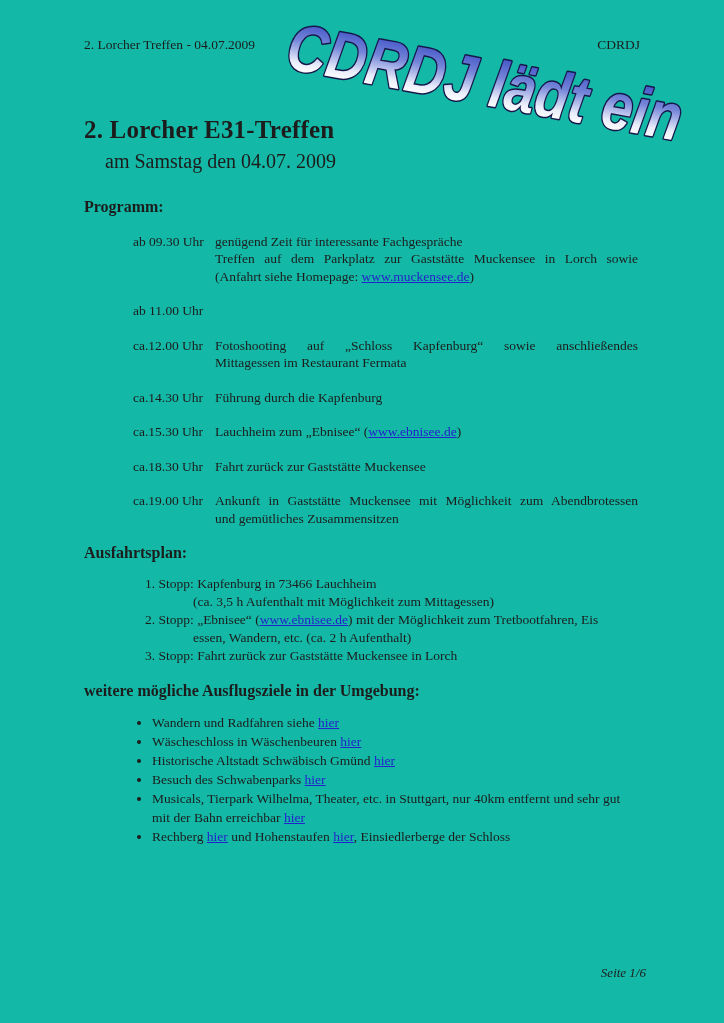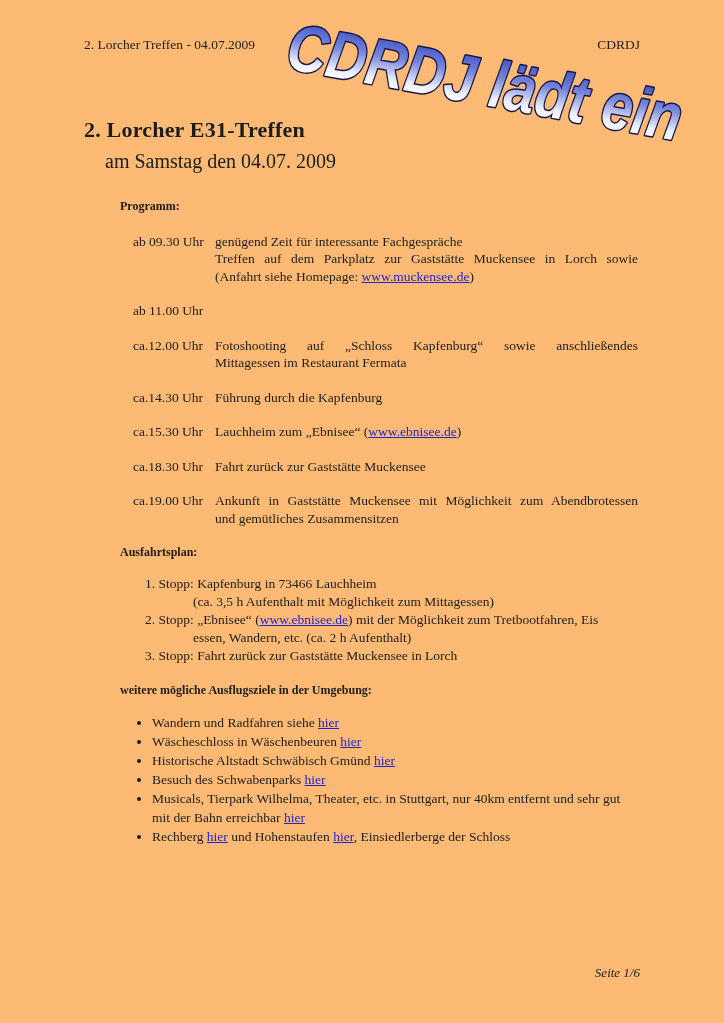--- a/index.html
+++ b/index.html
@@ -1,54 +1,54 @@
 <!DOCTYPE html>
 <html lang="de" style="--link: #2323cb;"><head>
 <meta charset="utf-8">
 <style>
   html,body{margin:0;padding:0;background:#ffffff;}
   .page{
     position:relative;
     width:724px;height:1023px;
     box-sizing:border-box;
     padding:36px 84px 0;
-    background:#fdba74;
+    background:#14b8a6;
     color:#1c1c1c;
     font-family:"Liberation Serif", serif;
     font-size:13.5px;
     line-height:17.5px;
     overflow:hidden;
   }
   .hdr{display:flex;justify-content:space-between;font-size:13.5px;line-height:17px;}
   .wordart{position:absolute;left:276px;top:6px;width:460px;height:160px;overflow:visible;}
   .wordart text{
     font-family:"Liberation Sans", sans-serif;
     font-weight:bold;font-style:italic;
     paint-order:stroke fill;
     stroke-linejoin:round;
   }
-  h1.title{margin:62px 0 0;font-size:22px;line-height:30px;font-weight:bold;letter-spacing:.2px;}
+  h1.title{margin:62px 0 0;font-size:25px;line-height:30px;font-weight:bold;letter-spacing:.2px;}
   .subtitle{margin:4px 0 0 21px;font-size:20px;line-height:25px;}
-  .sec{font-weight:bold;font-size:12px;line-height:17.5px;margin-left:36px;}
+  .sec{font-weight:bold;font-size:16px;line-height:17.5px;}
   .sec.programm{margin-top:24px;}
   .sec.ausfahrt{margin-top:12px;}
   .sec.ziele{margin-top:17px;}
   .schedule{margin:17px 0 0 49px;}
   .sched-row{display:flex;margin-bottom:17px;}
   .time{width:82px;flex:none;}
   .desc{width:423px;}
   .line{text-align:left;}
   .line.j{text-align:justify;text-align-last:justify;}
   .trip{margin:13px 0 0 61px;line-height:18px;}
   .trip .tline{white-space:nowrap;}
   .trip .cont{margin-left:48px;}
   ul.bullets{margin:14px 0 0 49px;padding:0 0 0 19px;line-height:19px;width:488px;list-style:disc outside;}
   ul.bullets li{padding-left:0;}
   a.lnk{color:var(--link,#2323cb);cursor:pointer;}
-  .pagenum{position:absolute;right:84px;bottom:42px;font-style:italic;font-size:13px;}
+  .pagenum{position:absolute;right:78px;bottom:42px;font-style:italic;font-size:13px;}
 </style>
 </head>
 <body>
 
 <div class="page">
 
   <div class="hdr">
     <span>2. Lorcher Treffen - 04.07.2009</span>
     <span>CDRDJ</span>
   </div>

